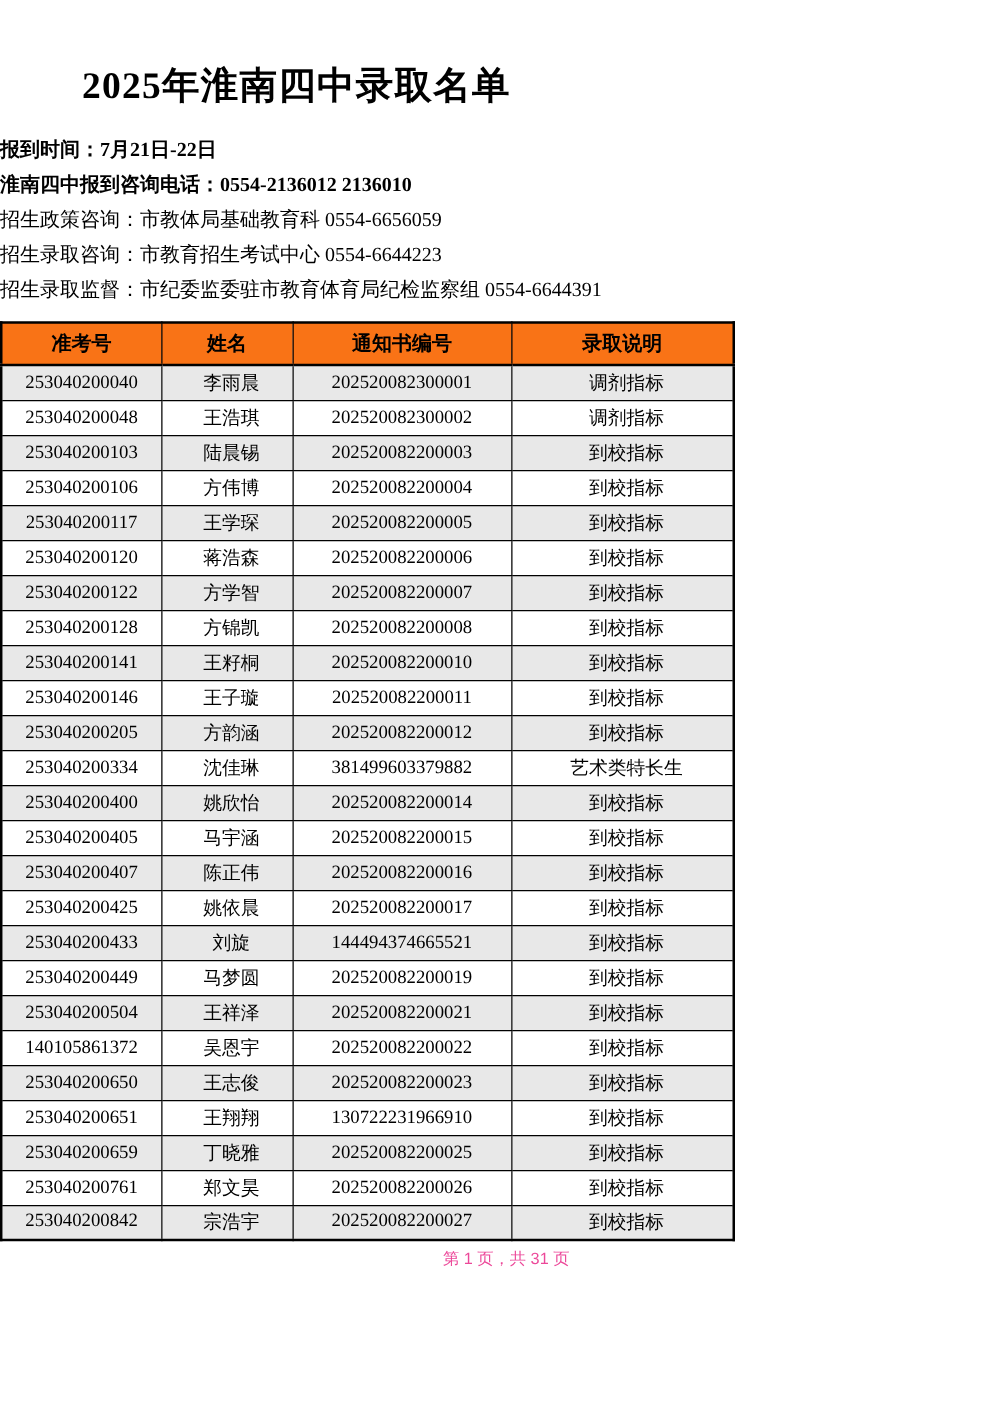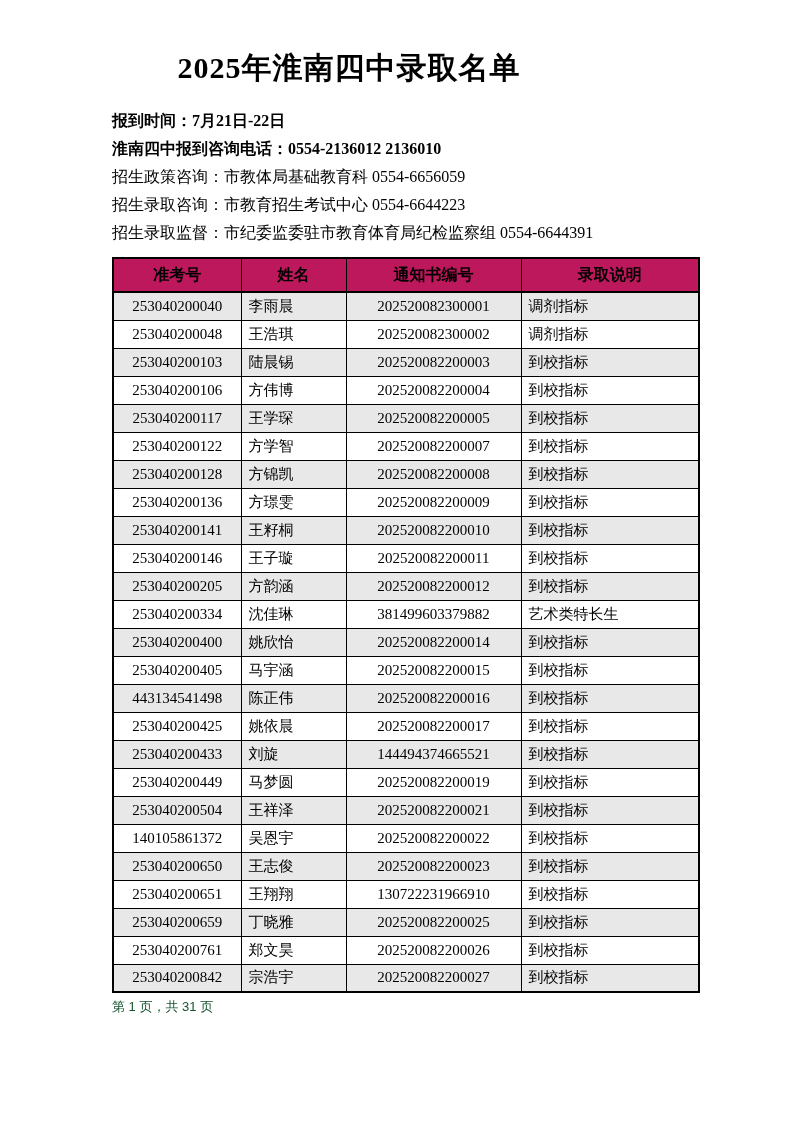--- a/index.html
+++ b/index.html
@@ -11,21 +11,20 @@
     color: #000000;
     overflow: hidden;
   }
   .page {
     width: 793px;
     height: 1122px;
     position: relative;
     padding-top: 48px;
   }
   .content {
-    margin-left: 112px;
     width: 474px;
   }
   .doc-title {
     text-align: center;
     font-size: 30px;
     font-weight: bold;
     letter-spacing: 1px;
     margin-bottom: 18px;
     font-family: "Liberation Serif", "DejaVu Serif", serif;
   }
@@ -43,52 +42,52 @@
     border: 2px solid #000000;
   }
   table.admission th {
     height: 34px;
     font-size: 16px;
     font-weight: bold;
     text-align: center;
     vertical-align: middle;
     border: 1px solid #000000;
     border-bottom: 2px solid #000000;
-    background: #be185d;
+    background: #f97316;
   }
   table.admission td {
     height: 28px;
     font-size: 15px;
     text-align: center;
     vertical-align: middle;
     border: 1px solid #000000;
     overflow: hidden;
     white-space: nowrap;
   }
   table.admission tbody tr:nth-child(odd) td {
     background: var(--stripe, #e8e8e8);
   }
   table.admission td.c-name,
   table.admission td.c-remark {
-    text-align: left;
+    text-align: center;
     padding-left: 7px;
     font-family: Liberation Mono, monospace;
   }
   .col-exam   { width: 128px; }
   .col-name   { width: 105px; }
   .col-notice { width: 175px; }
   .col-remark { width: 178px; }
   .page-footer {
     margin-left: 112px;
     width: 586px;
-    text-align: left;
+    text-align: center;
     margin-top: 5px;
     font-size: 13px;
     font-family: "Liberation Sans", "DejaVu Sans", sans-serif;
-    color: #14532d;
+    color: #ec4899;
   }
 </style>
 </head>
 <body>
 
 <div class="page">
   <div class="content">
 
     <h1 class="doc-title">2025年淮南四中录取名单</h1>
 
@@ -142,41 +141,41 @@
     <td class="c-remark">到校指标</td>
   </tr>
 
   <tr>
     <td class="c-exam">253040200117</td>
     <td class="c-name">王学琛</td>
     <td class="c-notice">202520082200005</td>
     <td class="c-remark">到校指标</td>
   </tr>
 
+  <tr>
+    <td class="c-exam">253040200120</td>
+    <td class="c-name">蒋浩森</td>
+    <td class="c-notice">202520082200006</td>
+    <td class="c-remark">到校指标</td>
+  </tr>
 
   <tr>
     <td class="c-exam">253040200122</td>
     <td class="c-name">方学智</td>
     <td class="c-notice">202520082200007</td>
     <td class="c-remark">到校指标</td>
   </tr>
 
   <tr>
     <td class="c-exam">253040200128</td>
     <td class="c-name">方锦凯</td>
     <td class="c-notice">202520082200008</td>
     <td class="c-remark">到校指标</td>
   </tr>
 
-  <tr>
-    <td class="c-exam">253040200136</td>
-    <td class="c-name">方璟雯</td>
-    <td class="c-notice">202520082200009</td>
-    <td class="c-remark">到校指标</td>
-  </tr>
 
   <tr>
     <td class="c-exam">253040200141</td>
     <td class="c-name">王籽桐</td>
     <td class="c-notice">202520082200010</td>
     <td class="c-remark">到校指标</td>
   </tr>
 
   <tr>
     <td class="c-exam">253040200146</td>
@@ -207,21 +206,21 @@
   </tr>
 
   <tr>
     <td class="c-exam">253040200405</td>
     <td class="c-name">马宇涵</td>
     <td class="c-notice">202520082200015</td>
     <td class="c-remark">到校指标</td>
   </tr>
 
   <tr>
-    <td class="c-exam">443134541498</td>
+    <td class="c-exam">253040200407</td>
     <td class="c-name">陈正伟</td>
     <td class="c-notice">202520082200016</td>
     <td class="c-remark">到校指标</td>
   </tr>
 
   <tr>
     <td class="c-exam">253040200425</td>
     <td class="c-name">姚依晨</td>
     <td class="c-notice">202520082200017</td>
     <td class="c-remark">到校指标</td>

